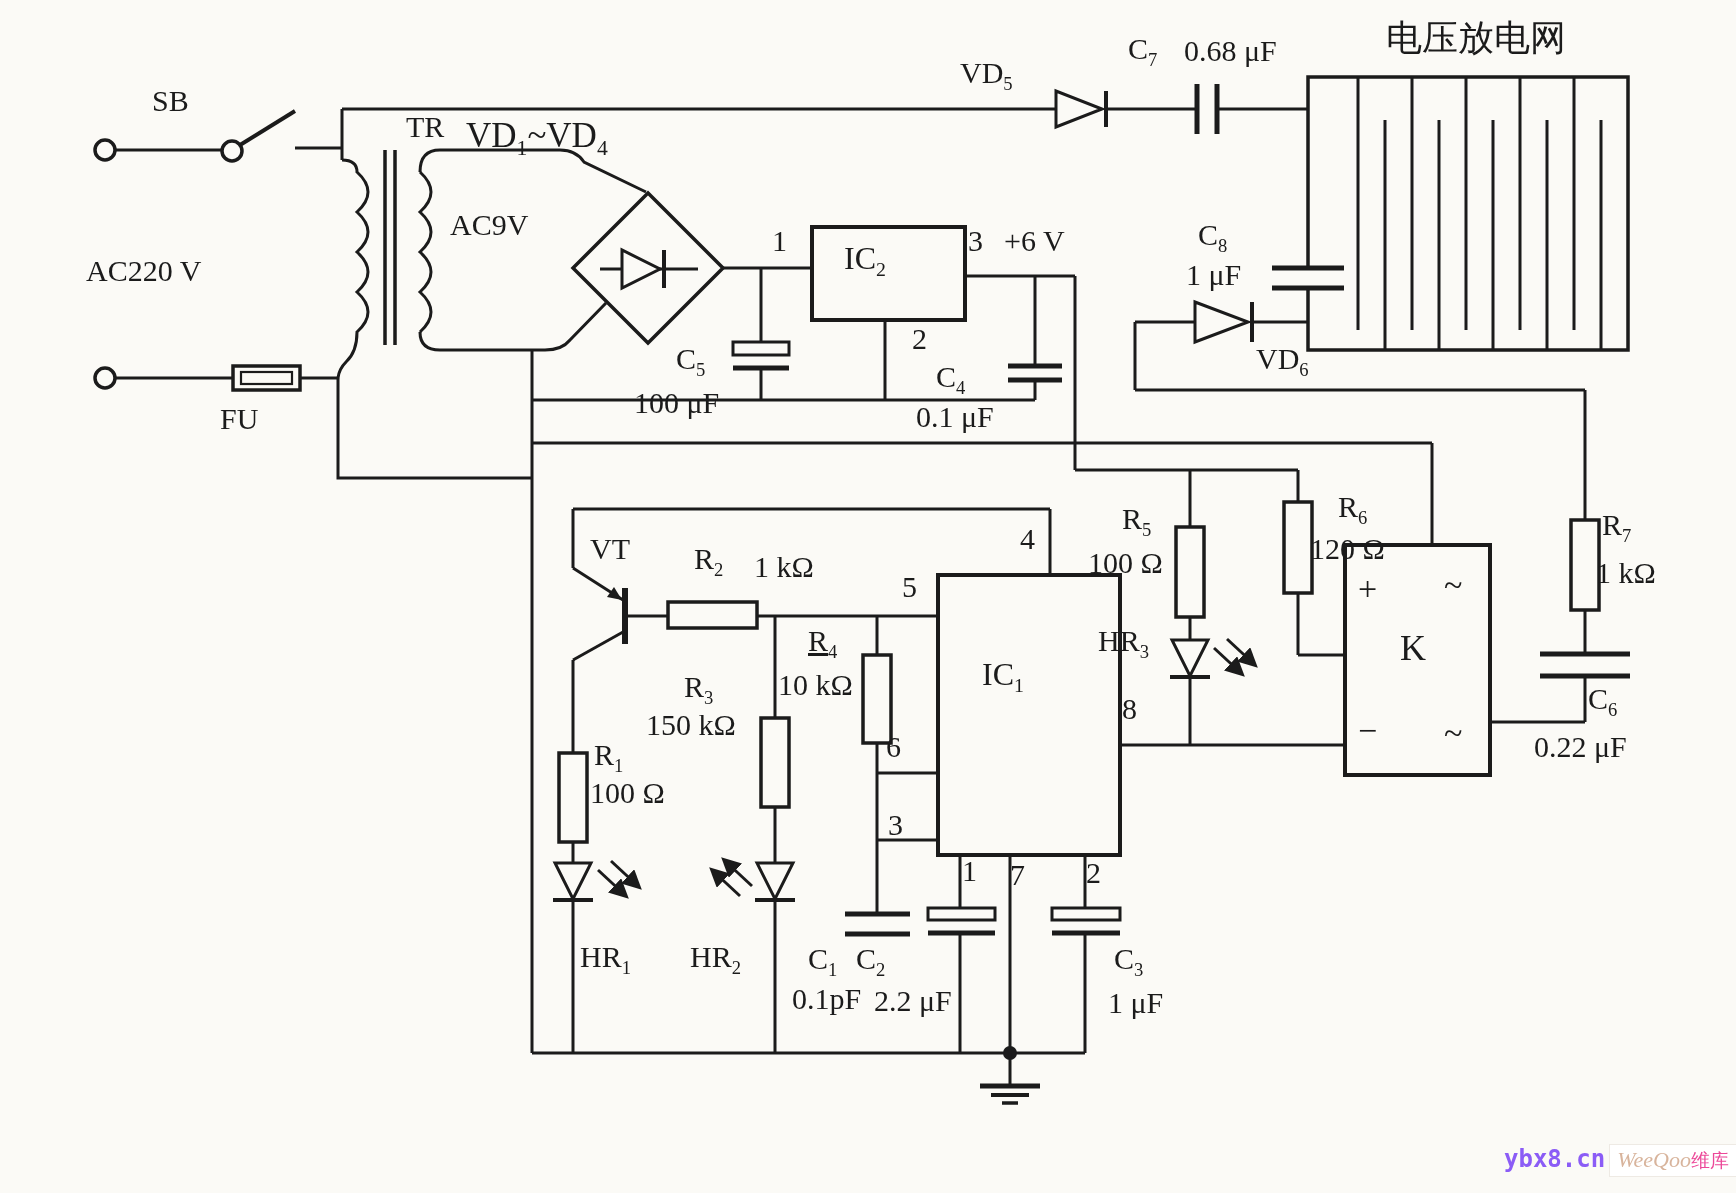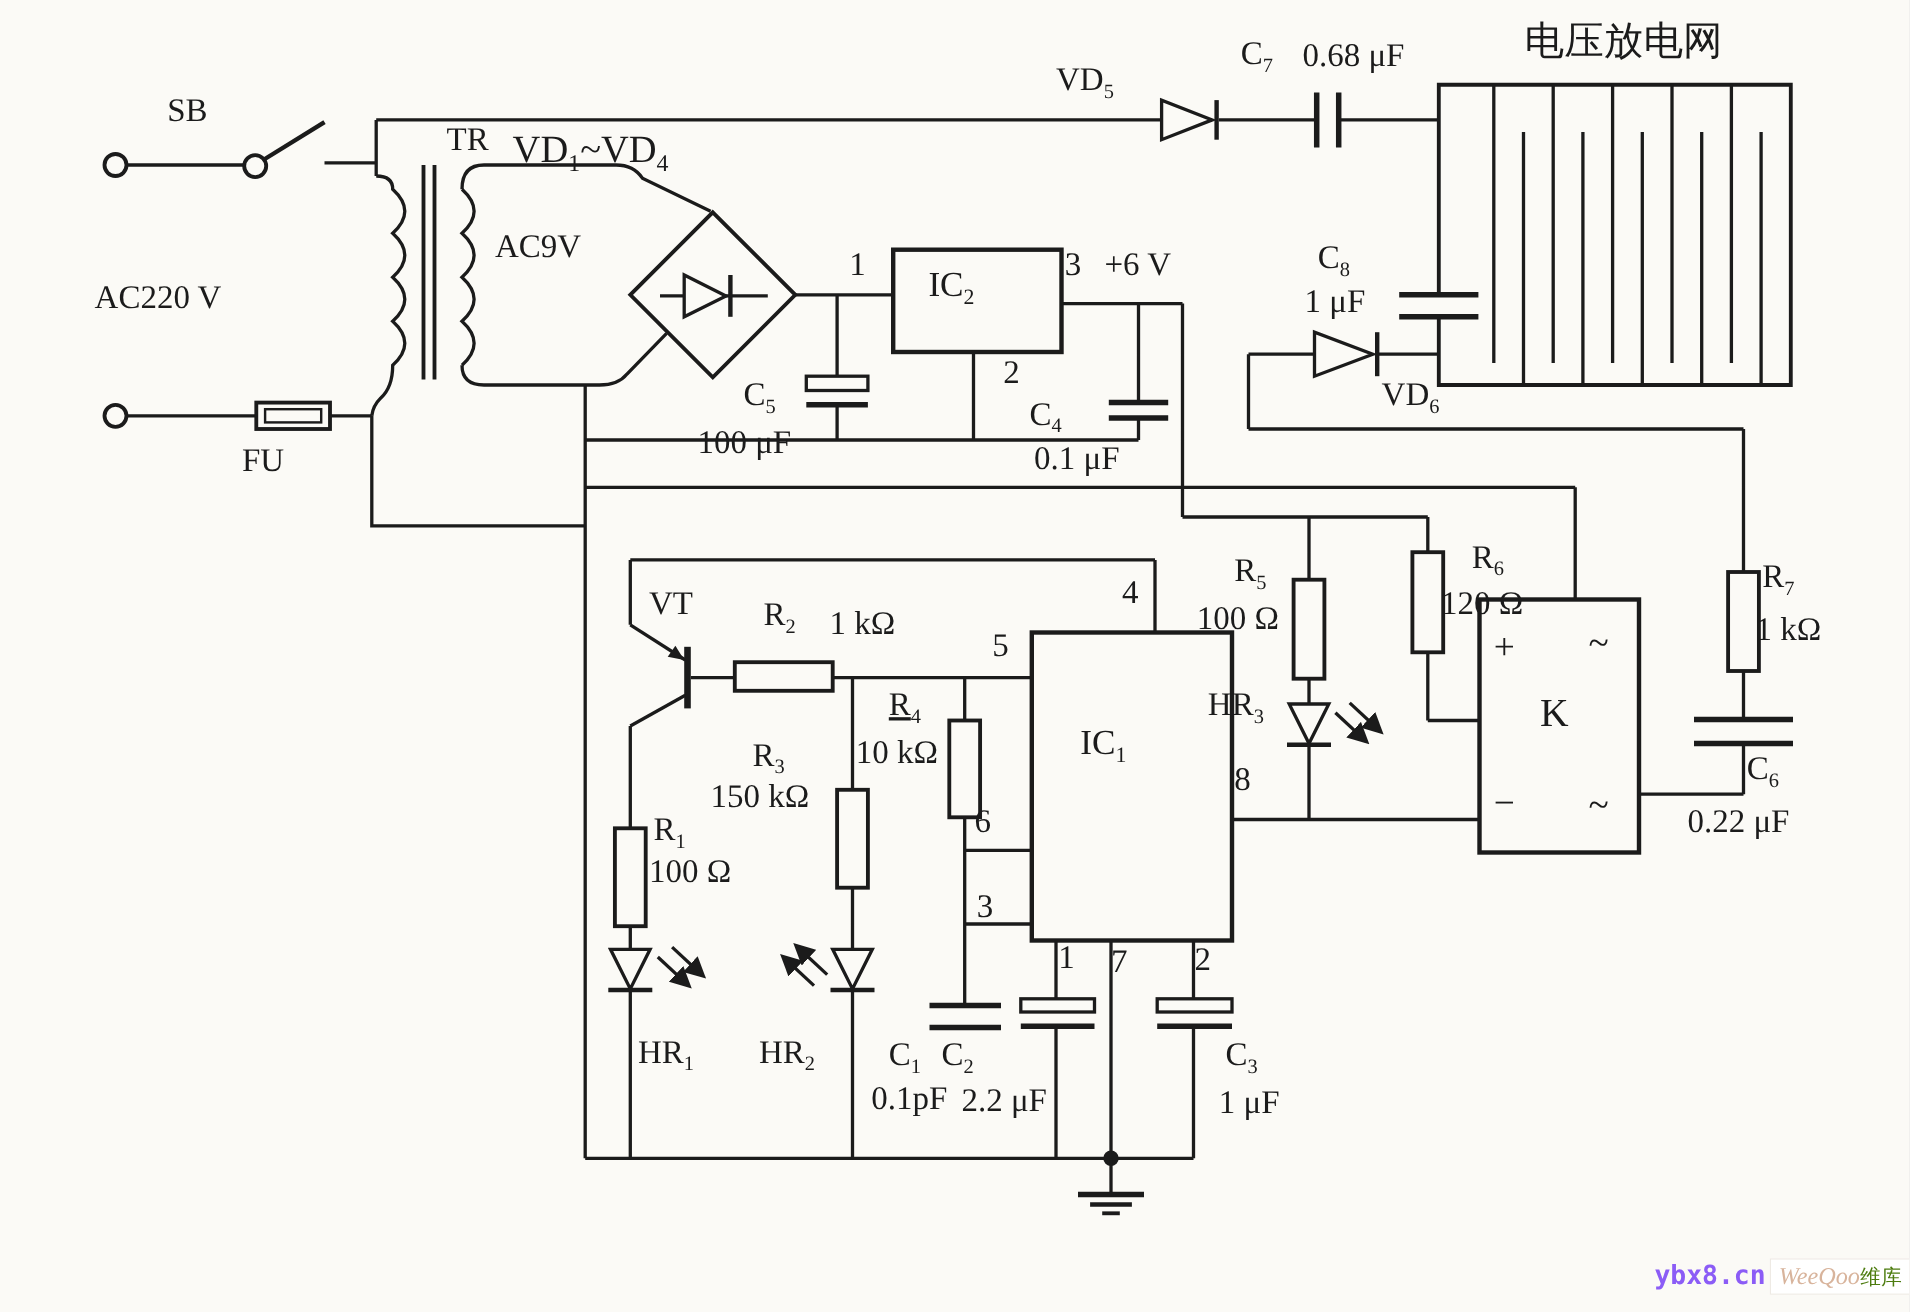--- a/index.html
+++ b/index.html
@@ -8,21 +8,21 @@
   svg{position:absolute;left:0;top:0;}
   .lbl{position:absolute;font-family:"Liberation Serif",serif;font-size:30px;color:#1b1b1b;
        white-space:nowrap;line-height:1;}
   .lbl sub{font-size:0.62em;line-height:0;}
   .cjk{font-family:"DejaVu Sans",sans-serif;}
   .title{font-weight:bold;letter-spacing:5px;}
   .wm{position:absolute;left:1504px;top:1144px;white-space:nowrap;}
   .wm-site{font-family:"DejaVu Sans Mono",monospace;font-weight:bold;font-size:24px;color:#8b5cf6;}
   .wm-box{display:inline-block;background:#ffffff;border:1px solid #eeeae4;padding:2px 7px;margin-left:4px;}
   .wm-brand{color:#d8b49c;font-style:italic;font-family:"Liberation Serif",serif;font-size:22px;}
-  .wm-cn{color:#4d7c0f;font-style:normal;font-family:Liberation Serif, serif;font-size:19px;}
+  .wm-cn{color:#ec4899;font-style:normal;font-family:Liberation Serif, serif;font-size:19px;}
 </style>
 </head>
 <body>
 
 <div id="page">
 
   <svg width="1736" height="1193" viewBox="0 0 1736 1193">
     <defs>
       <marker id="ah" viewBox="0 0 10 10" refX="8" refY="5" markerWidth="6.5" markerHeight="6.5" orient="auto-start-reverse">
         <path d="M0,0 L10,5 L0,10 z" fill="#1b1b1b"></path>
@@ -169,21 +169,21 @@
       <div class="lbl" style="left: 466px; top: 118px; font-size: 35px;"><span>VD</span><sub>1</sub><span>~VD</span><sub>4</sub></div>
       <div class="lbl" style="left: 450px; top: 210px;"><span>AC9V</span></div>
       <div class="lbl" style="left: 772px; top: 226px;"><span>1</span></div>
       <div class="lbl" style="left: 844px; top: 242px; font-size: 32px;"><span>IC</span><sub>2</sub></div>
       <div class="lbl" style="left: 968px; top: 226px;"><span>3</span></div>
       <div class="lbl" style="left: 1004px; top: 226px;"><span>+6 V</span></div>
       <div class="lbl" style="left: 912px; top: 324px;"><span>2</span></div>
       <div class="lbl" style="left: 676px; top: 344px;"><span>C</span><sub>5</sub></div>
       <div class="lbl" style="left: 634px; top: 388px;"><span>100 μF</span></div>
       <div class="lbl" style="left: 936px; top: 362px;"><span>C</span><sub>4</sub></div>
-      <div class="lbl" style="left: 916px; top: 402px; margin-left: 24px;"><span>0.1 μF</span></div>
+      <div class="lbl" style="left: 916px; top: 402px;"><span>0.1 μF</span></div>
       <div class="lbl" style="left: 960px; top: 58px;"><span>VD</span><sub>5</sub></div>
       <div class="lbl" style="left: 1128px; top: 34px;"><span>C</span><sub>7</sub></div>
       <div class="lbl" style="left: 1184px; top: 36px;"><span>0.68 μF</span></div>
       <div class="lbl cjk" style="left: 1386px; top: 20px; font-size: 36px;"><span>电压放电网</span></div>
       <div class="lbl" style="left: 1198px; top: 220px;"><span>C</span><sub>8</sub></div>
       <div class="lbl" style="left: 1186px; top: 260px;"><span>1 μF</span></div>
       <div class="lbl" style="left: 1256px; top: 344px;"><span>VD</span><sub>6</sub></div>
       <div class="lbl" style="left: 1602px; top: 510px;"><span>R</span><sub>7</sub></div>
       <div class="lbl" style="left: 1596px; top: 558px;"><span>1 kΩ</span></div>
       <div class="lbl" style="left: 1588px; top: 684px;"><span>C</span><sub>6</sub></div>

